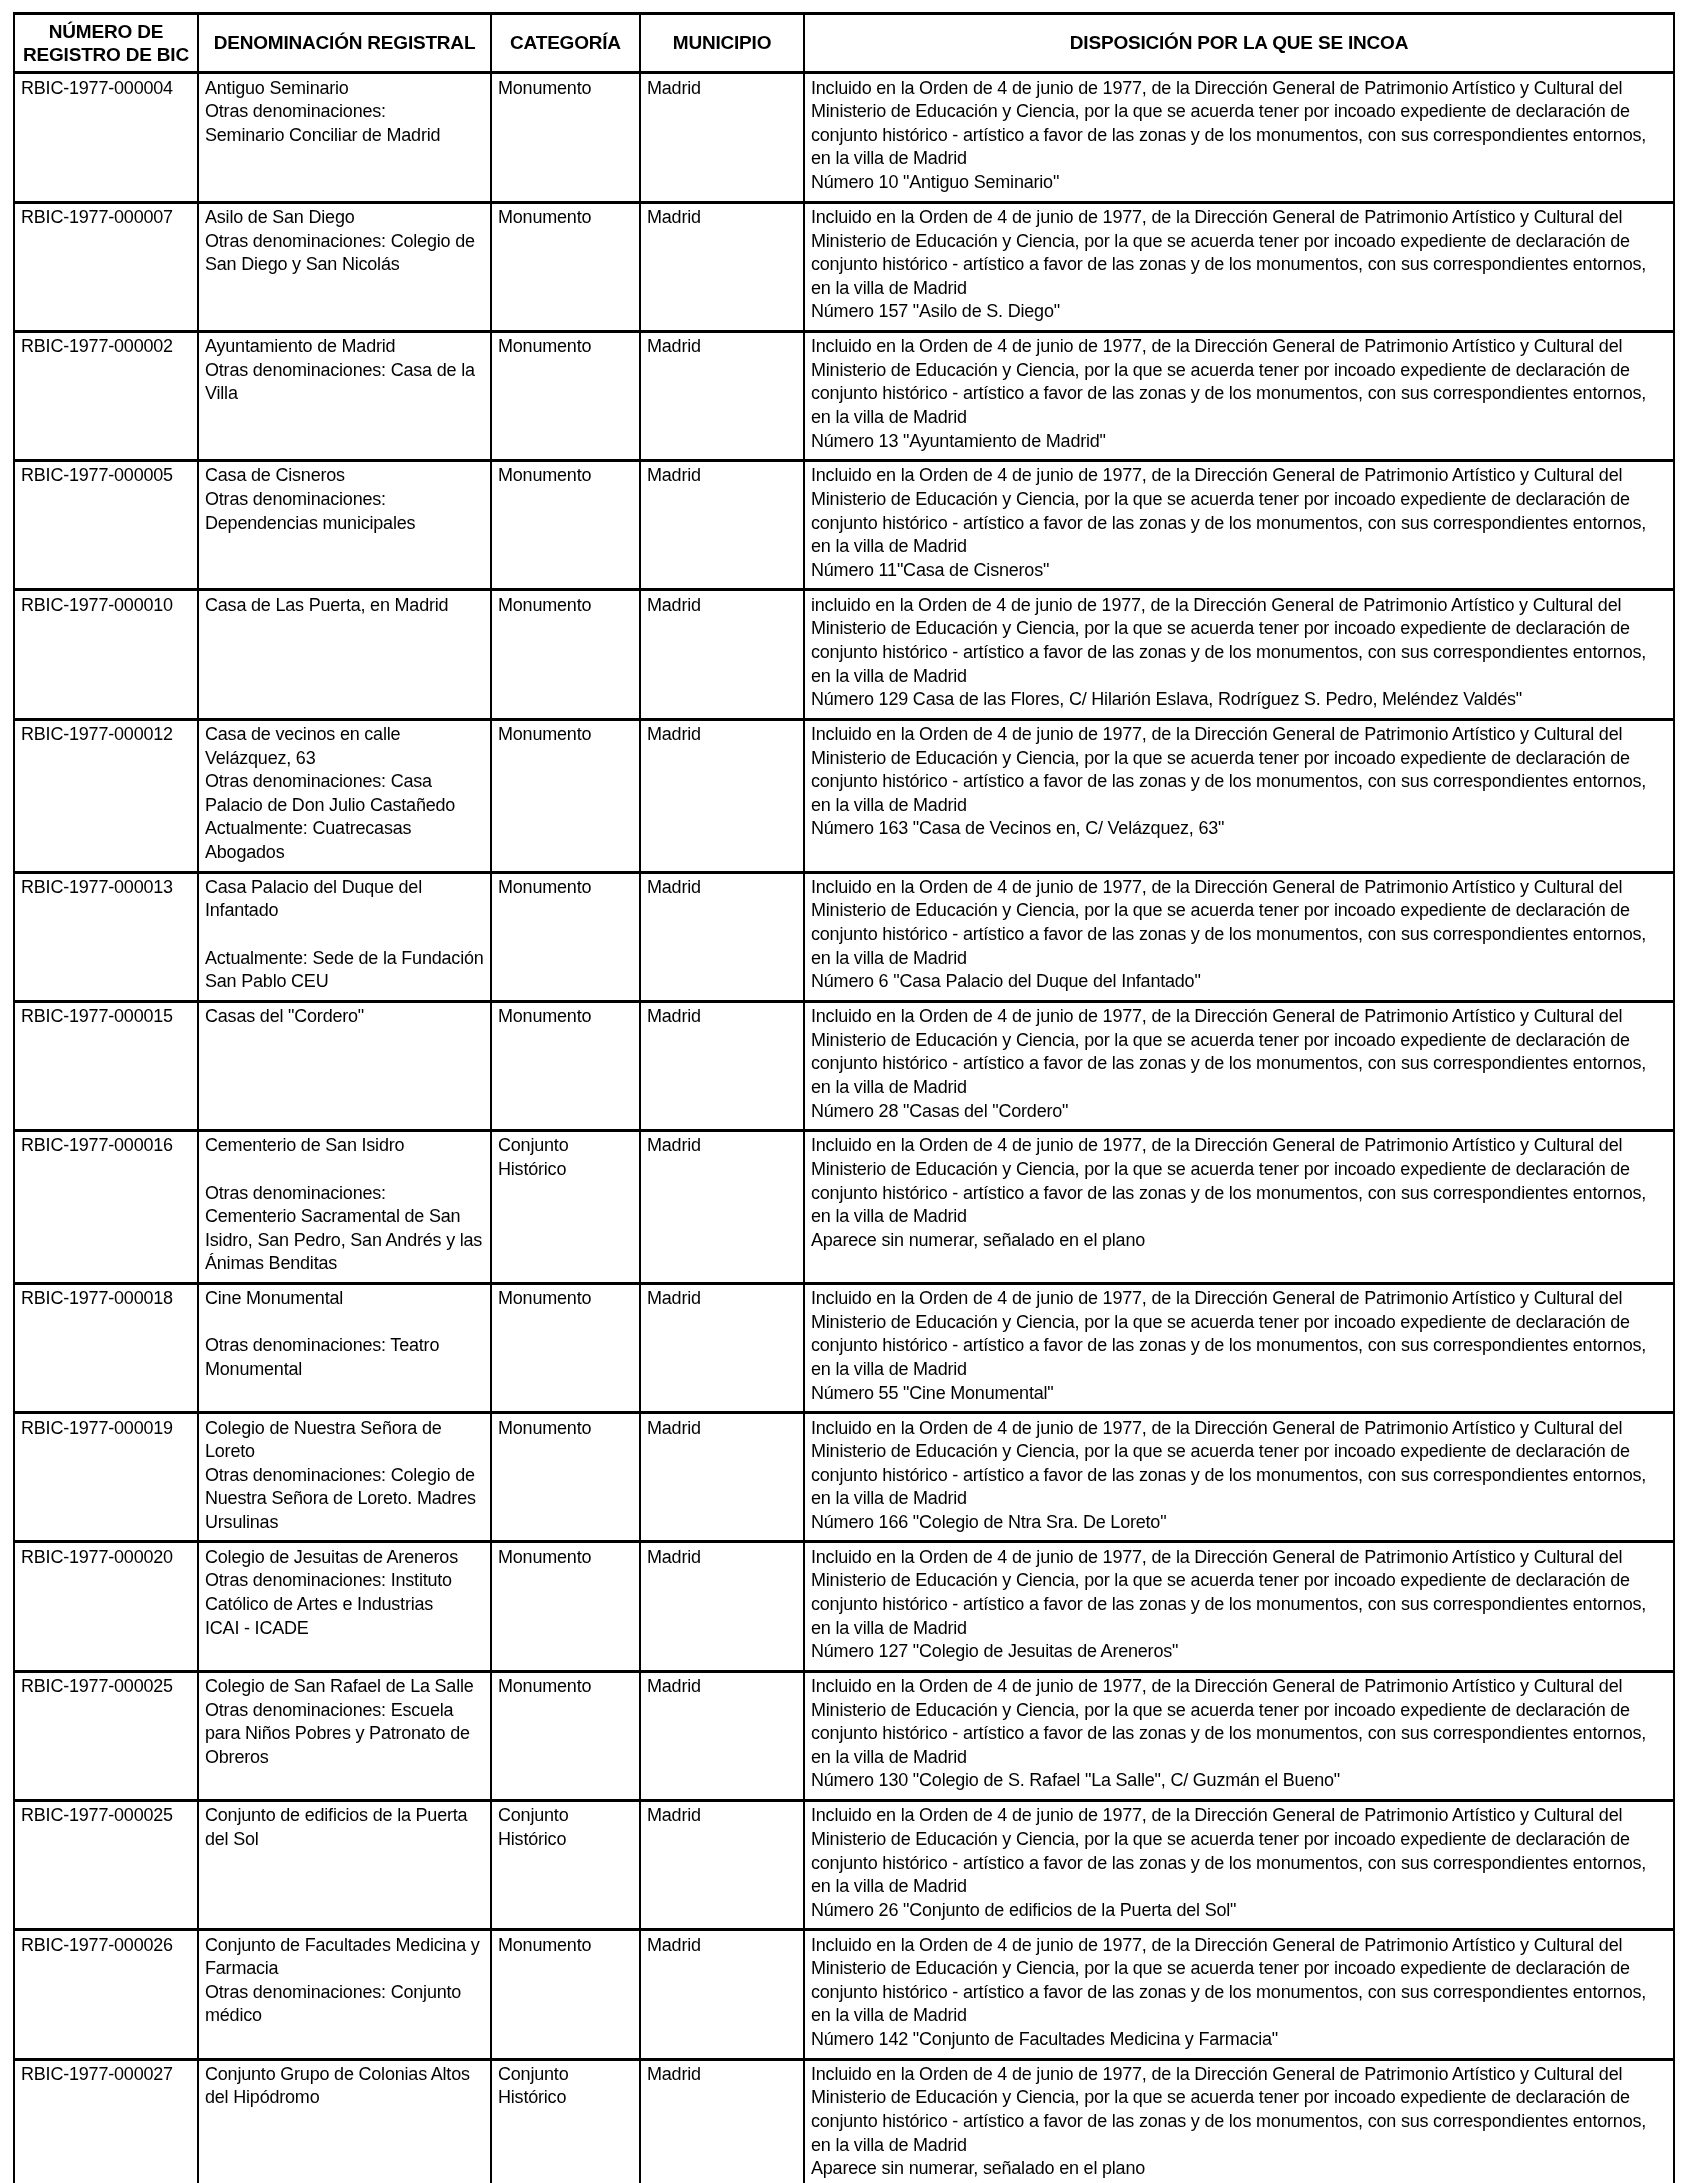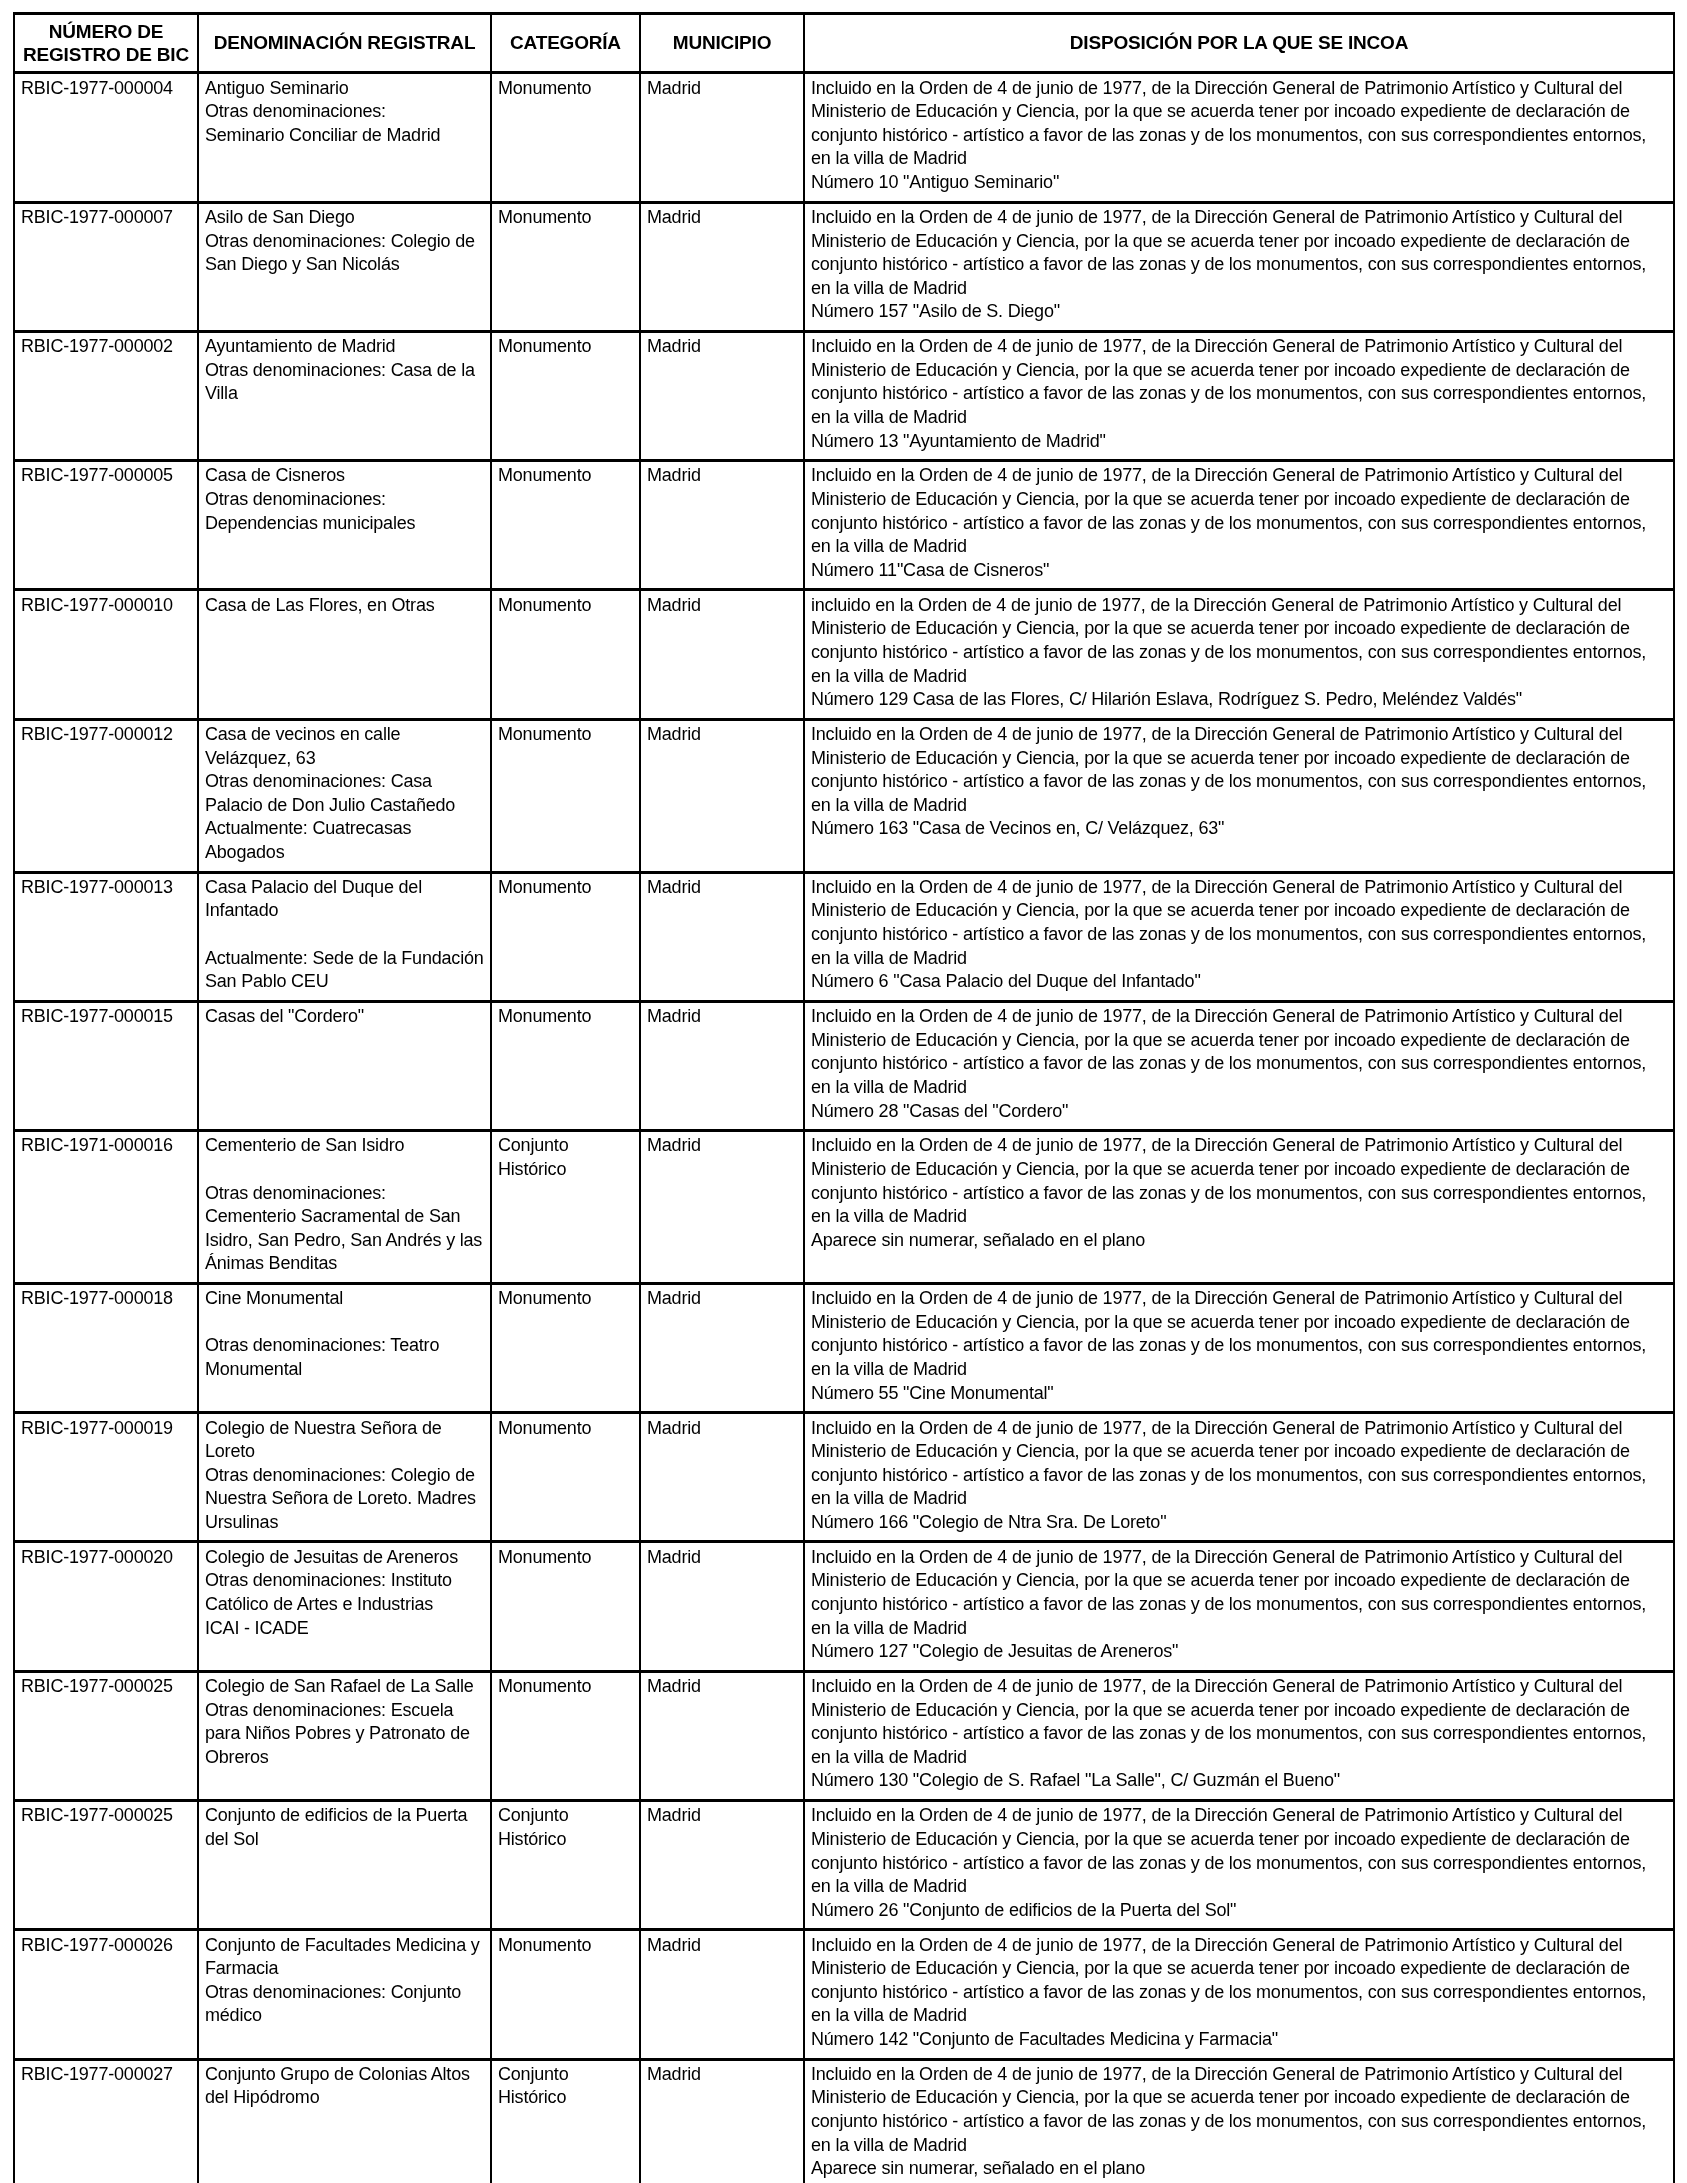--- a/index.html
+++ b/index.html
@@ -110,21 +110,21 @@
 Otras denominaciones:
 Dependencias municipales</td>
     <td>Monumento</td>
     <td>Madrid</td>
     <td>Incluido en la Orden de 4 de junio de 1977, de la Dirección General de Patrimonio Artístico y Cultural del Ministerio de Educación y Ciencia, por la que se acuerda tener por incoado expediente de declaración de conjunto histórico - artístico a favor de las zonas y de los monumentos, con sus correspondientes entornos, en la villa de Madrid
 Número 11"Casa de Cisneros"</td>
   </tr>
 
   <tr>
     <td>RBIC-1977-000010</td>
-    <td>Casa de Las Flores, en Otras</td>
+    <td>Casa de Las Puerta, en Madrid</td>
     <td>Monumento</td>
     <td>Madrid</td>
     <td>incluido en la Orden de 4 de junio de 1977, de la Dirección General de Patrimonio Artístico y Cultural del Ministerio de Educación y Ciencia, por la que se acuerda tener por incoado expediente de declaración de conjunto histórico - artístico a favor de las zonas y de los monumentos, con sus correspondientes entornos, en la villa de Madrid
 Número 129 Casa de las Flores, C/ Hilarión Eslava, Rodríguez S. Pedro, Meléndez Valdés"</td>
   </tr>
 
   <tr>
     <td>RBIC-1977-000012</td>
     <td>Casa de vecinos en calle Velázquez, 63
 Otras denominaciones: Casa Palacio de Don Julio Castañedo
@@ -149,21 +149,21 @@
   <tr>
     <td>RBIC-1977-000015</td>
     <td>Casas del "Cordero"</td>
     <td>Monumento</td>
     <td>Madrid</td>
     <td>Incluido en la Orden de 4 de junio de 1977, de la Dirección General de Patrimonio Artístico y Cultural del Ministerio de Educación y Ciencia, por la que se acuerda tener por incoado expediente de declaración de conjunto histórico - artístico a favor de las zonas y de los monumentos, con sus correspondientes entornos, en la villa de Madrid
 Número 28 "Casas del "Cordero"</td>
   </tr>
 
   <tr>
-    <td>RBIC-1971-000016</td>
+    <td>RBIC-1977-000016</td>
     <td>Cementerio de San Isidro
 
 Otras denominaciones:
 Cementerio Sacramental de San Isidro, San Pedro, San Andrés y las Ánimas Benditas</td>
     <td>Conjunto Histórico</td>
     <td>Madrid</td>
     <td>Incluido en la Orden de 4 de junio de 1977, de la Dirección General de Patrimonio Artístico y Cultural del Ministerio de Educación y Ciencia, por la que se acuerda tener por incoado expediente de declaración de conjunto histórico - artístico a favor de las zonas y de los monumentos, con sus correspondientes entornos, en la villa de Madrid
 Aparece sin numerar, señalado en el plano</td>
   </tr>
 

